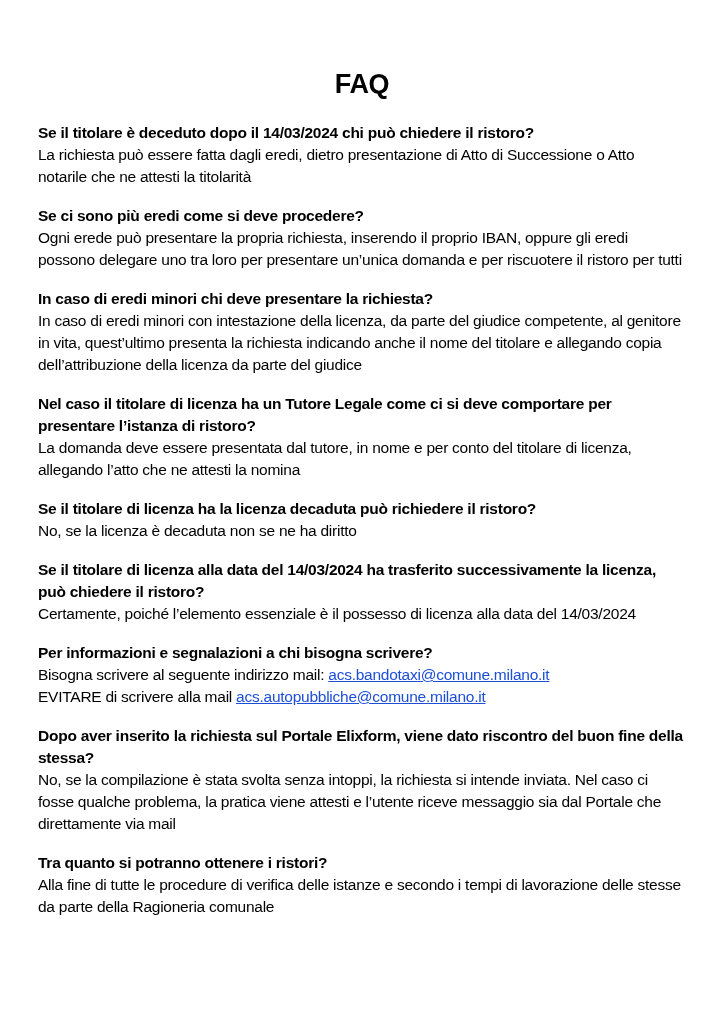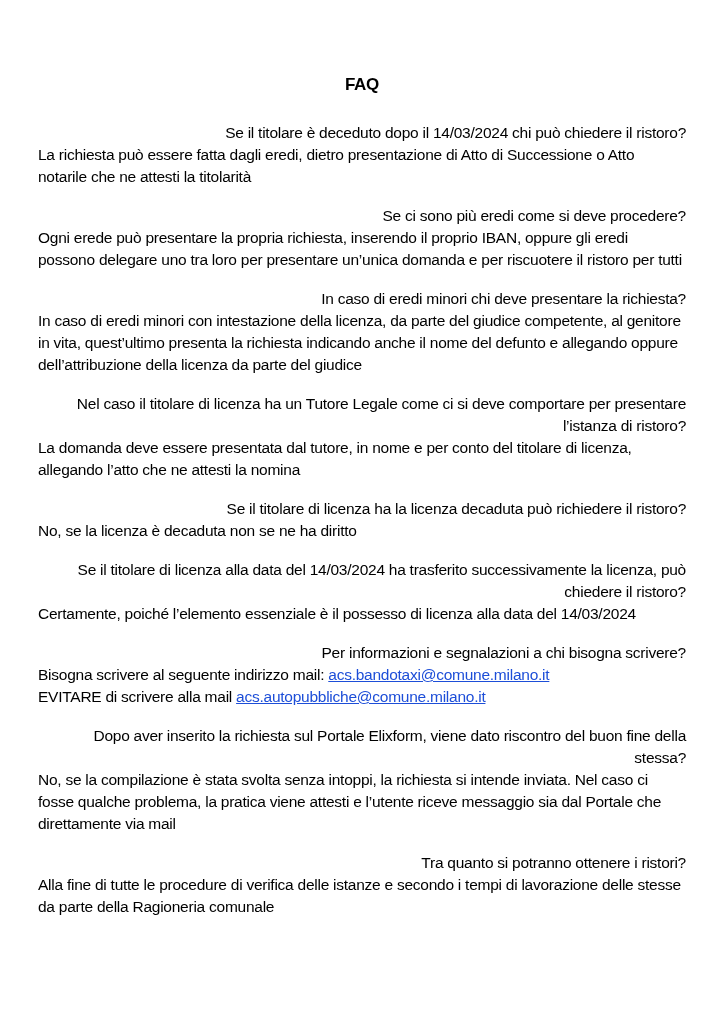--- a/index.html
+++ b/index.html
@@ -8,35 +8,35 @@
     width: 724px;
     height: 1024px;
     background: #ffffff;
     color: #000000;
     font-family: "Liberation Sans", "DejaVu Sans", sans-serif;
     overflow: hidden;
   }
   .doc-title {
     padding-top: 71px;
     text-align: center;
-    font-size: 17px;
+    font-size: 27px;
     font-weight: bold;
     line-height: 27px;
     letter-spacing: -0.3px;
   }
   .content {
     padding: 24px 38px 0 38px;
   }
   .faq-item { margin-bottom: 17px; }
   .faq-item p {
     font-size: 15.5px;
     line-height: 22px;
     letter-spacing: -0.25px;
   }
-  .question { font-weight: normal; text-align: right; }
+  .question { font-weight: bold; }
   a.email-link {
     color: #1d4ed8;
     text-decoration: underline;
     cursor: pointer;
   }
 </style>
 </head>
 <body>
 
 <div class="page">
@@ -50,21 +50,21 @@
       <p class="answer">La richiesta può essere fatta dagli eredi, dietro presentazione di Atto di Successione o Atto notarile che ne attesti la titolarità</p>
     </div>
 
     <div class="faq-item">
       <p class="question">Se ci sono più eredi come si deve procedere?</p>
       <p class="answer">Ogni erede può presentare la propria richiesta, inserendo il proprio IBAN, oppure gli eredi possono delegare uno tra loro per presentare un’unica domanda e per riscuotere il ristoro per tutti</p>
     </div>
 
     <div class="faq-item">
       <p class="question">In caso di eredi minori chi deve presentare la richiesta?</p>
-      <p class="answer">In caso di eredi minori con intestazione della licenza, da parte del giudice competente, al genitore in vita, quest’ultimo presenta la richiesta indicando anche il nome del defunto e allegando oppure dell’attribuzione della licenza da parte del giudice</p>
+      <p class="answer">In caso di eredi minori con intestazione della licenza, da parte del giudice competente, al genitore in vita, quest’ultimo presenta la richiesta indicando anche il nome del titolare e allegando copia dell’attribuzione della licenza da parte del giudice</p>
     </div>
 
     <div class="faq-item">
       <p class="question">Nel caso il titolare di licenza ha un Tutore Legale come ci si deve comportare per presentare l’istanza di ristoro?</p>
       <p class="answer">La domanda deve essere presentata dal tutore, in nome e per conto del titolare di licenza, allegando l’atto che ne attesti la nomina</p>
     </div>
 
     <div class="faq-item">
       <p class="question">Se il titolare di licenza ha la licenza decaduta può richiedere il ristoro?</p>
       <p class="answer">No, se la licenza è decaduta non se ne ha diritto</p>

